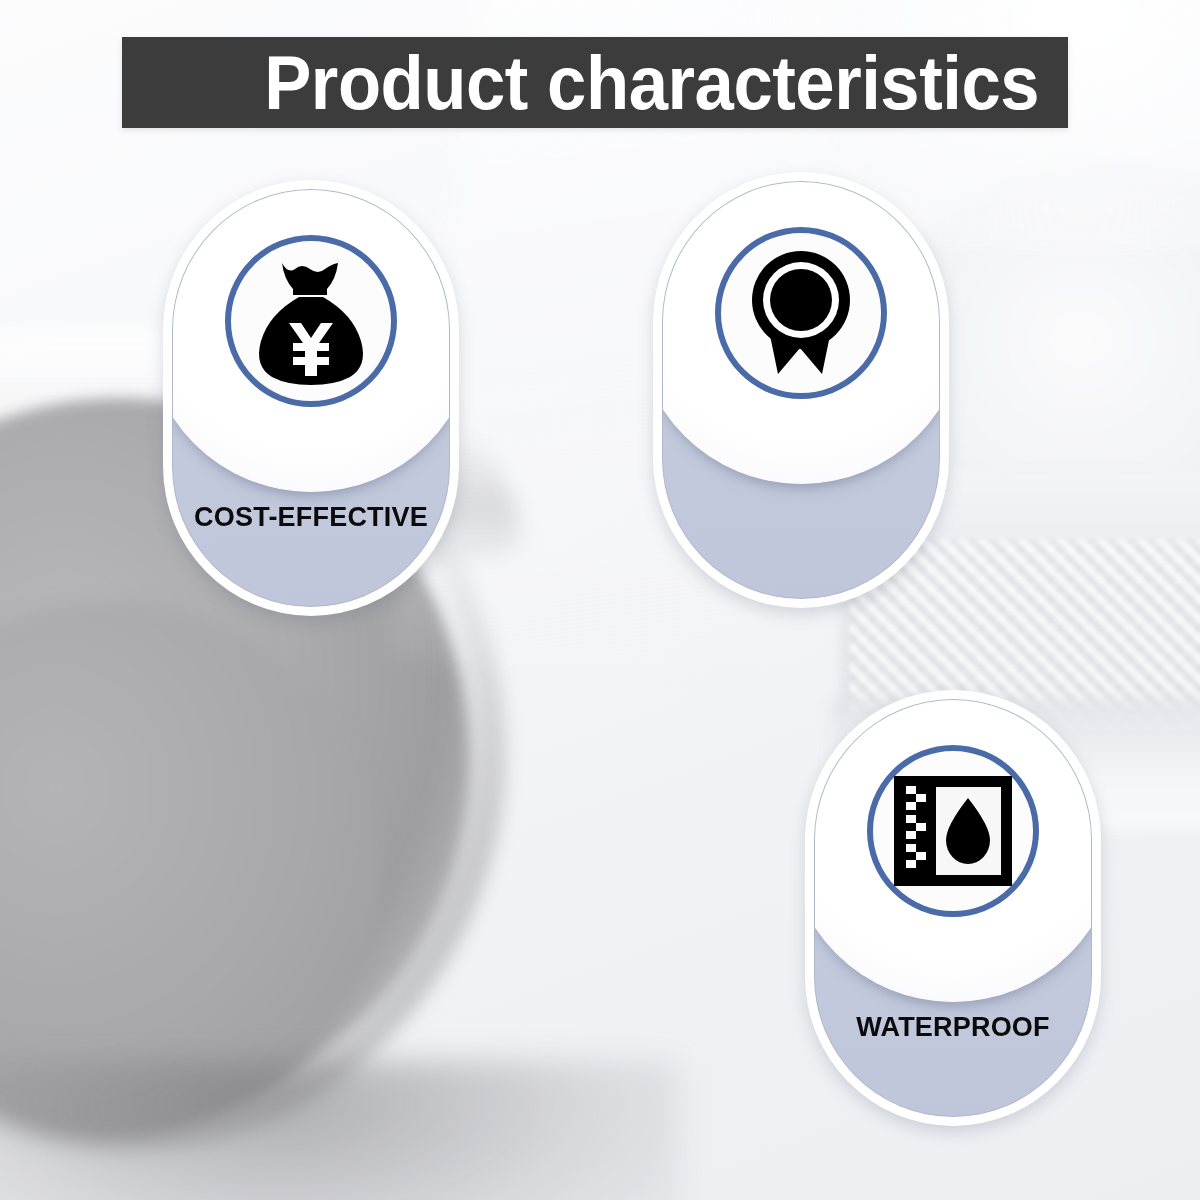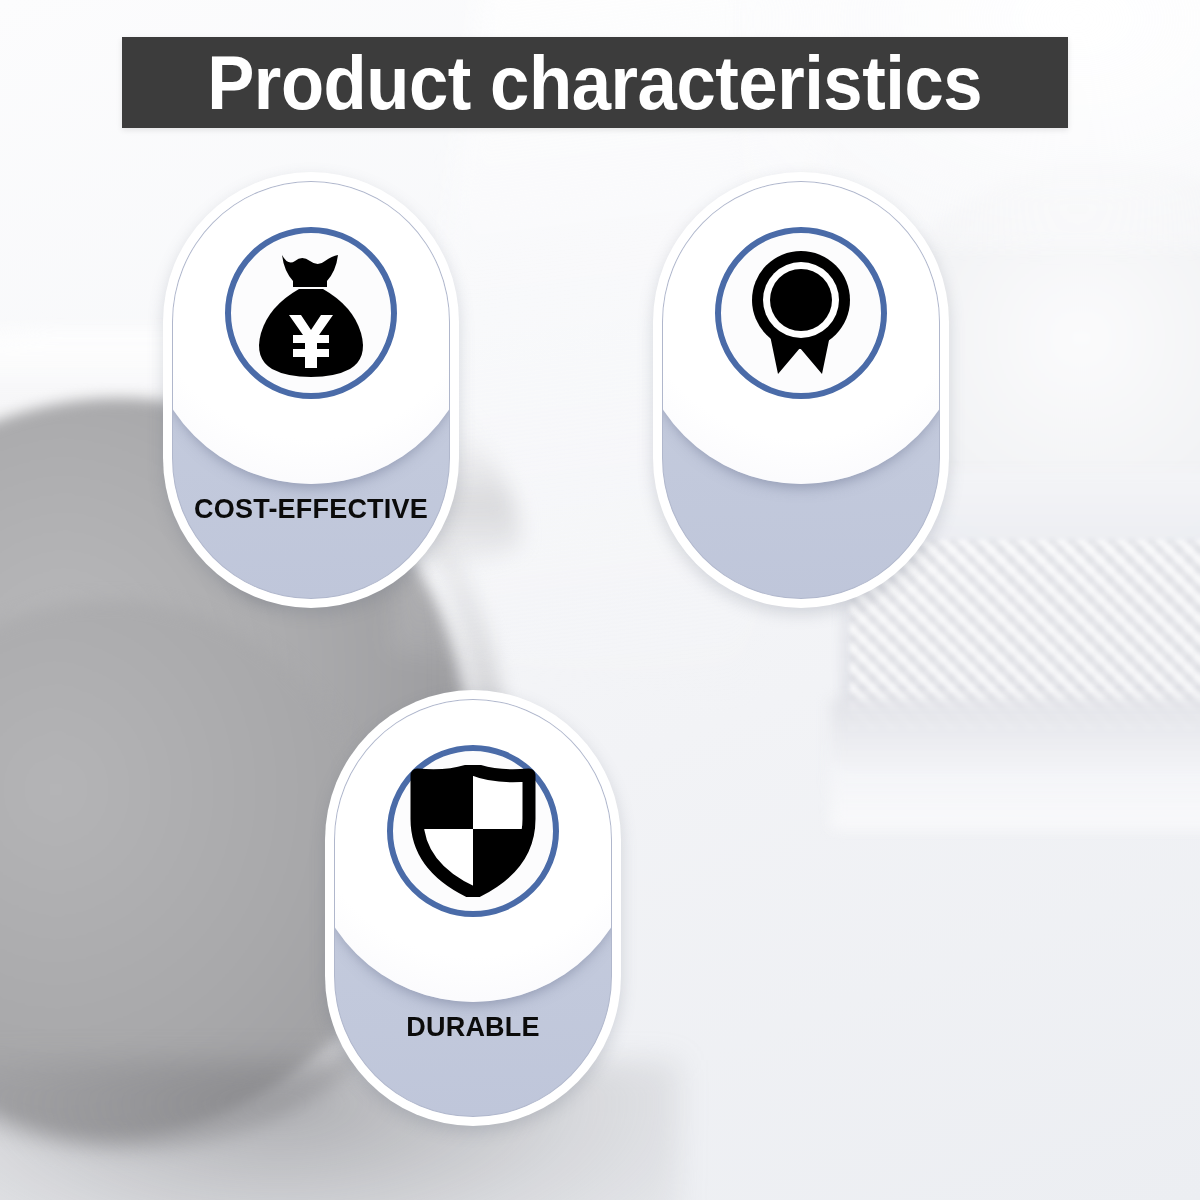--- a/index.html
+++ b/index.html
@@ -189,21 +189,21 @@
   
   .title-banner {
     position: absolute;
     left: 122px;
     top: 37px;
     width: 946px;
     height: 91px;
     background: #3c3c3c;
     display: flex;
     align-items: center;
-    justify-content: center;
+    justify-content: flex-end;
     box-shadow: 0 2px 6px rgba(0,0,0,.10);
   }
   .title-text {
     color: #ffffff;
     font-family: "Liberation Sans", sans-serif;
     font-weight: bold;
     font-size: 76px;
     line-height: 1;
     letter-spacing: -0.5px;
     transform: scaleX(.93);
@@ -273,21 +273,21 @@
     text-align: center;
     font-family: "Liberation Sans", sans-serif;
     font-weight: bold;
     font-size: 27px;
     letter-spacing: .2px;
     color: #0b0b0b;
     white-space: nowrap;
   }
 
   
-  #card-0 { left: 163px; top: 172px; text-decoration: underline; }
+  #card-0 { left: 163px; top: 180px; text-decoration: underline; }
   #card-1 { left: 653px; top: 172px; }
   #card-2 { left: 325px; top: 690px; }
   #card-3 { left: 805px; top: 690px; }
 </style>
 </head>
 <body>
 
 <div id="stage">
 
   <div class="bg-layer">
@@ -336,37 +336,34 @@
         <svg width="126" height="130" viewBox="0 0 126 130" aria-hidden="true">
           <path fill="#000000" d="M28 68 l20 -10 l14 28 l14 -28 l20 10 l-12 58 l-22 -26 l-22 26 Z"></path>
           <circle cx="63" cy="52" r="49" fill="#000000"></circle>
           <circle cx="63" cy="52" r="38" fill="#ffffff"></circle>
           <circle cx="63" cy="52" r="31" fill="#000000"></circle>
         </svg>
       </div>
     </div>
   </div>
 
-  <div class="card" id="card-2">
+
+  <div class="card" id="card-3">
     <div class="card-body">
       <div class="card-cap"></div>
       <div class="icon-ring">
-        <svg width="128" height="132" viewBox="0 0 128 132" aria-hidden="true">
-          <defs>
-            <clipPath id="shieldClip">
-              <path d="M64 4 q22 9 56 6 l0 44 q0 48 -56 74 q-56 -26 -56 -74 l0 -44 q34 3 56 -6 Z"></path>
-            </clipPath>
-          </defs>
-          <g clip-path="url(#shieldClip)">
-            <rect x="0" y="0" width="64" height="64" fill="#000000"></rect>
-            <rect x="64" y="0" width="64" height="64" fill="#ffffff"></rect>
-            <rect x="0" y="64" width="64" height="68" fill="#ffffff"></rect>
-            <rect x="64" y="64" width="64" height="68" fill="#000000"></rect>
+        <svg width="122" height="114" viewBox="0 0 122 114" aria-hidden="true">
+          <rect x="2" y="2" width="118" height="110" fill="#000000"></rect>
+          <rect x="44" y="13" width="65" height="88" fill="#f7f7f7"></rect>
+
+          <g fill="#ffffff">
+            <path d="M14 12 h10 v8 h-10 Z M24 20 h10 v8 h-10 Z M14 28 h10 v8 h-10 Z"></path>
+            <path d="M14 41 h10 v8 h-10 Z M24 49 h10 v8 h-10 Z M14 57 h10 v8 h-10 Z"></path>
+            <path d="M14 70 h10 v8 h-10 Z M24 78 h10 v8 h-10 Z M14 86 h10 v8 h-10 Z"></path>
           </g>
-          <path fill="none" stroke="#000000" stroke-width="13" stroke-linejoin="round" d="M64 4 q22 9 56 6 l0 44 q0 48 -56 74 q-56 -26 -56 -74 l0 -44 q34 3 56 -6 Z"></path>
+          <path fill="#000000" d="M76 24 q22 28 22 42 a22 24 0 0 1 -44 0 q0 -14 22 -42 Z"></path>
         </svg>
       </div>
-      <div class="card-label">DURABLE</div>
+      <div class="card-label">WATERPROOF</div>
     </div>
   </div>
 
-
 </div>
 
 </body></html>

